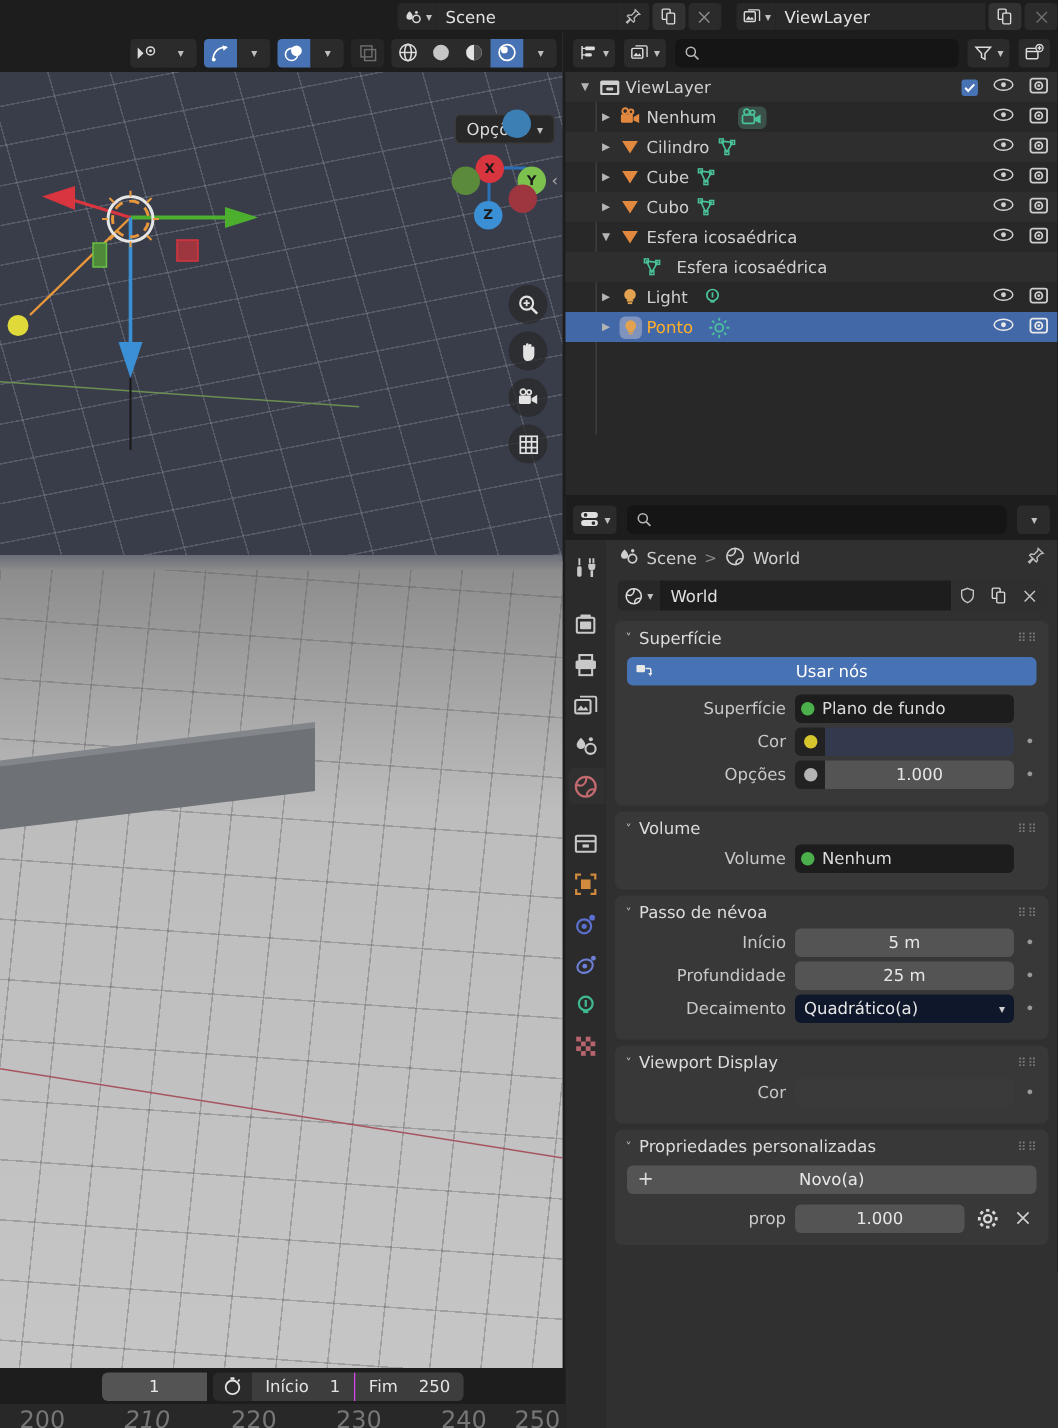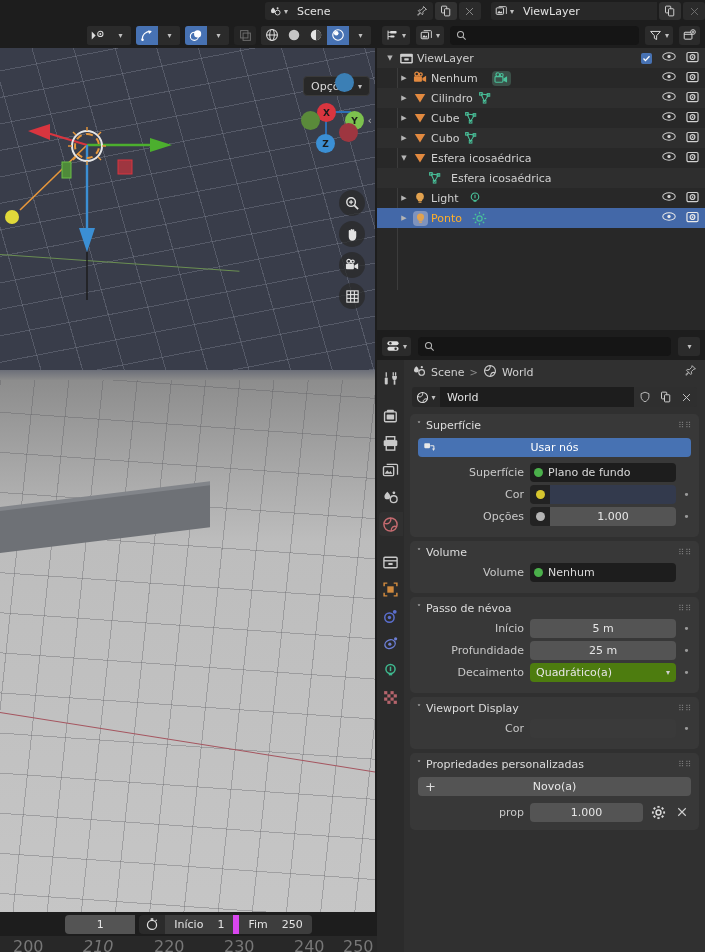--- a/index.html
+++ b/index.html
@@ -226,21 +226,21 @@
   .newbtn .lico { position:absolute; left:7px; font-size:13px; color:#dcdcdc; }
 
   .frow { display:flex; align-items:center; height:19px; margin:0 8px 3px 8px; gap:6px; }
   .flabel { width:106px; text-align:right; color:#c8c8c8; font-size:11px; flex:none; }
   .fctrl { flex:1; height:19px; border-radius:4px; display:flex; align-items:center;
            position:relative; font-size:11px; }
   .fctrl.dropdown { background:#1d1d1d; padding-left:4px; color:#dadada; }
   .fctrl.valuefield { background:#545454; justify-content:center; color:#e6e6e6; }
   .fctrl.colorfield { background:#333a4d; }
   .fctrl.colorfield2 { background:#3a3a3a; }
-  .fctrl.enumfield { background:#4d7c0f; padding:0 6px; color:#e6e6e6; }
+  .fctrl.enumfield { background:#0f172a; padding:0 6px; color:#e6e6e6; }
   .swatch { width:9px; height:9px; border-radius:50%; margin-right:5px; flex:none; }
   .nodebox { width:20px; height:19px; border-radius:4px 0 0 4px; background:#222;
              display:flex; align-items:center; justify-content:center; flex:none; }
   .anim-dot { width:9px; text-align:center; color:#9a9a9a; font-size:11px; flex:none; }
   .dd-arrow { margin-left:auto; font-size:8px; color:#cfcfcf; }
 
   .proprow { display:flex; align-items:center; height:20px; margin:6px 8px 0 8px; gap:6px; }
   .proprow .pl { width:106px; text-align:right; color:#c8c8c8; }
   .proprow .pv { flex:1; height:19px; background:#545454; border-radius:4px;
                  display:flex; align-items:center; justify-content:center; color:#e6e6e6; }
@@ -254,21 +254,21 @@
   .tl-header { height:24px; display:flex; align-items:center; justify-content:center; gap:0; }
   .tl-frame { width:70px; height:19px; background:#545454; border-radius:4px 0 0 4px;
               display:flex; align-items:center; justify-content:center;
               color:#e8e8e8; font-size:11px; }
   .tl-grp { display:flex; align-items:center; height:19px; background:#2b2b2b;
             border-radius:4px; margin-left:5px; }
   .tl-stop { width:26px; display:flex; align-items:center; justify-content:center; }
   .tl-seg { display:flex; align-items:center; gap:14px; padding:0 9px; height:19px;
             background:#3d3d3d; color:#e3e3e3; font-size:11px; }
   .tl-seg.l { border-radius:0; }
-  .tl-seg.r { border-radius:0 4px 4px 0; border-left:6px solid #d946ef; }
+  .tl-seg.r { border-radius:0 4px 4px 0; border-left:1px solid #d946ef; }
   .tl-ruler { height:16px; background:#282828; position:relative; }
   .tl-tick { position:absolute; top:1px; color:#777; font-size:16px; }
 </style>
 </head>
 <body>
 
 <div id="app">
 
   <div class="topbar">
     <div class="topbar-left"></div>

